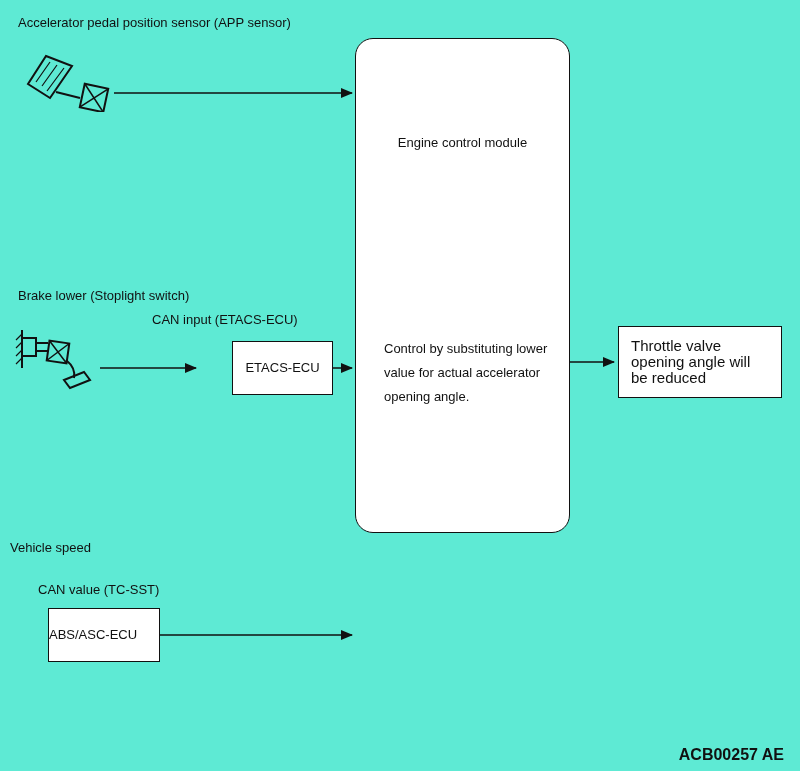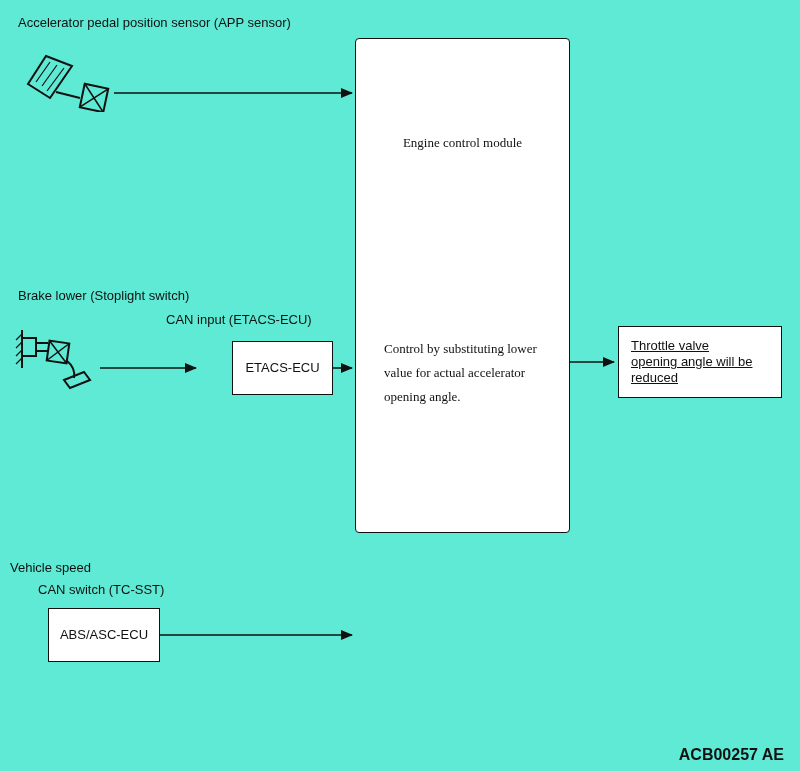--- a/index.html
+++ b/index.html
@@ -25,41 +25,40 @@
     pointer-events: none;
   }
   .label {
     position: absolute;
     font-size: 13px;
     line-height: 16px;
     white-space: nowrap;
   }
   .app-label      { left: 18px;  top: 15px;  }
   .brake-label    { left: 18px;  top: 288px; }
-  .can-etacs-label{ left: 166px; top: 312px; }
-  .speed-label    { left: 10px;  top: 560px; }
+  .can-etacs-label{ left: 152px; top: 312px; }
+  .speed-label    { left: 10px;  top: 540px; }
   .can-tcsst-label{ left: 38px;  top: 582px; }
 
   .icon { position: absolute; }
   .acc-icon   { left: 16px; top: 50px;  width: 104px; height: 62px; }
   .brake-icon { left: 14px; top: 322px; width: 92px;  height: 70px; }
 
   .box {
     position: absolute;
     border: 1.5px solid #111111;
     background: #ffffff;
     box-sizing: border-box;
     font-size: 13px;
     line-height: 16px;
   }
   .ecm-box {
     left: 355px; top: 38px;
     width: 215px; height: 495px;
-    border-radius: 4px;
-    font-family: Liberation Serif, serif;
+    border-radius: 18px;
   }
   .ecm-title {
     position: absolute;
     top: 96px; left: 0;
     width: 100%;
     text-align: center;
     font-size: 13px;
   }
   .ecm-body {
     position: absolute;
@@ -71,34 +70,33 @@
   .etacs-box {
     left: 200px; top: 341px;
     width: 101px; height: 54px;
     display: flex; align-items: center; justify-content: center;
     text-align: center;
     margin-left: 32px;
   }
   .absasc-box {
     left: 48px; top: 608px;
     width: 112px; height: 54px;
-    display: flex; align-items: center; justify-content: center;
+    display: flex; align-items: center; justify-content: flex-start;
     text-align: center;
   }
   .throttle-box {
     left: 618px; top: 326px;
     width: 164px; height: 72px;
     display: flex; align-items: center;
     padding-left: 12px;
   }
   .throttle-text {
     width: 122px;
-    font-size: 13px;
+    font-size: 15px;
     line-height: 16px;
-    text-decoration: underline;
   }
   .figure-code {
     position: absolute;
     right: 16px; top: 746px;
     font-size: 16px;
     font-weight: bold;
     white-space: nowrap;
   }
 </style>
 </head>
@@ -158,21 +156,21 @@
 
   <div class="box etacs-box">
     <span>ETACS-ECU</span>
   </div>
 
   <div class="box throttle-box">
     <span class="throttle-text">Throttle valve opening angle will be reduced</span>
   </div>
 
   <div class="label speed-label">Vehicle speed</div>
-  <div class="label can-tcsst-label">CAN switch (TC-SST)</div>
+  <div class="label can-tcsst-label">CAN value (TC-SST)</div>
 
   <div class="box absasc-box">
     <span>ABS/ASC-ECU</span>
   </div>
 
   <div class="figure-code">ACB00257 AE</div>
 
 </div>
 
 </body></html>

